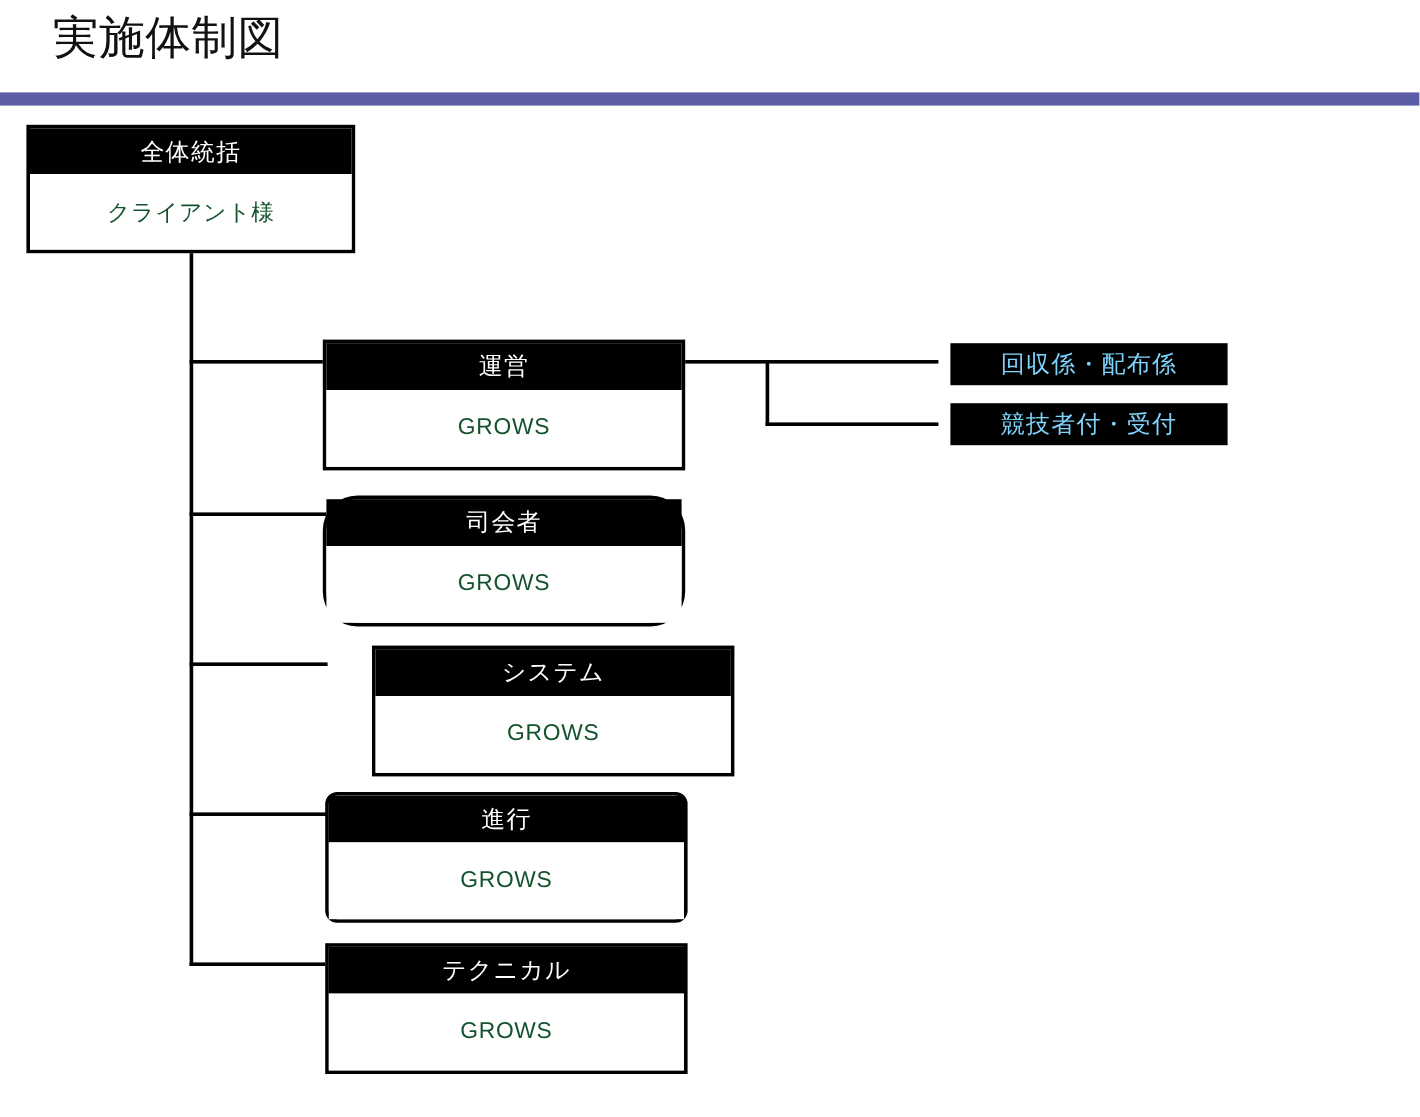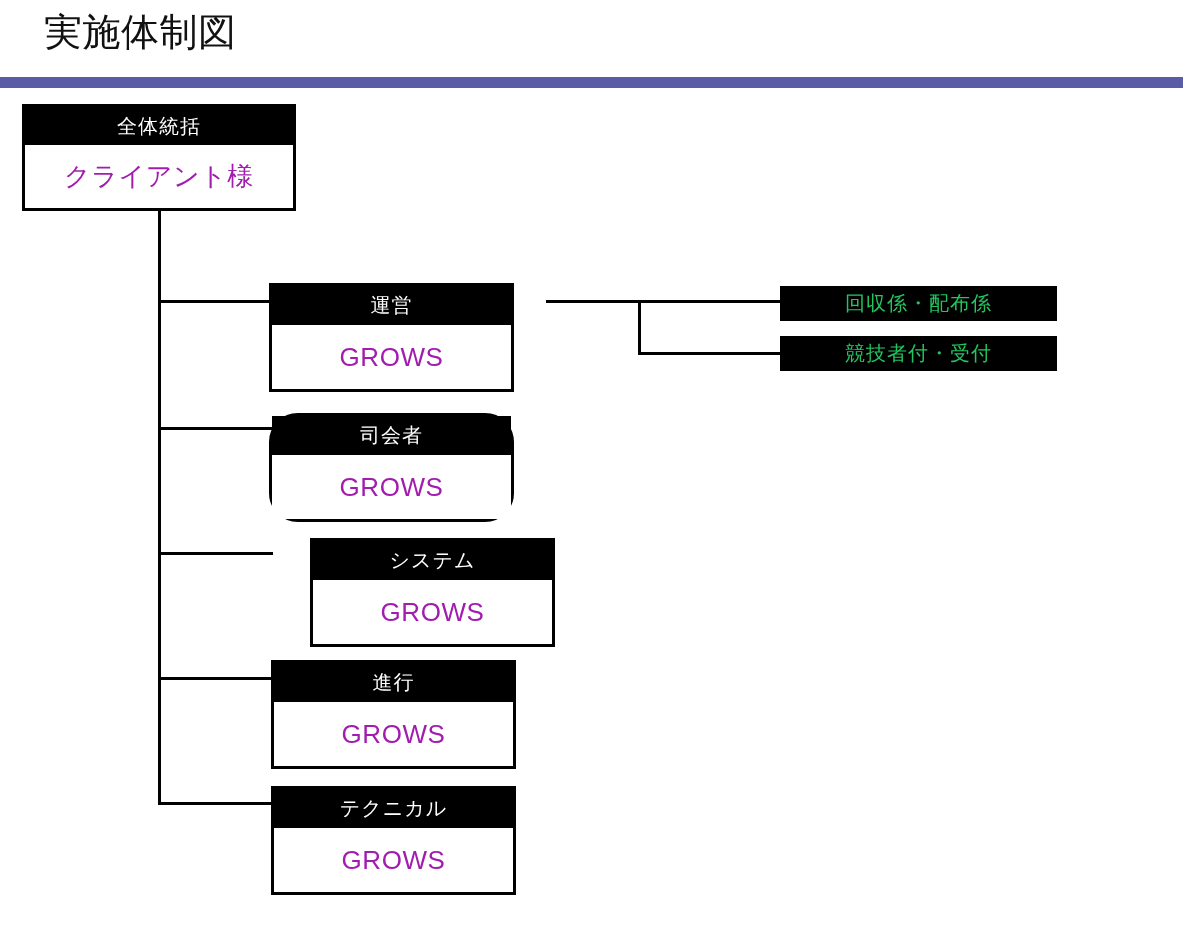--- a/index.html
+++ b/index.html
@@ -56,60 +56,61 @@
     font-size: 20px;
     letter-spacing: 1px;
     display: flex;
     align-items: center;
     justify-content: center;
     white-space: nowrap;
   }
   .node-body {
     box-sizing: border-box;
     background: #ffffff;
-    color: #a21caf;
+    color: #14532d;
     text-align: center;
-    font-size: 26px;
+    font-size: 19px;
     letter-spacing: 0.6px;
     display: flex;
     align-items: center;
     justify-content: center;
     white-space: nowrap;
   }
 
   
   #node-root { left: 22px; top: 104px; width: 274px; height: 107px; }
   #node-root .node-header { height: 38px; }
   #node-root .node-body   { height: 63px; }
 
   
-  .dept { width: 245px; height: 109px; }
+  .dept { width: 302px; height: 109px; }
   .dept .node-header { height: 39px; }
   .dept .node-body   { height: 64px; }
 
   #node-unei      { left: 269px; top: 283px; }
   #node-shikaisha { left: 269px; top: 413px; border-radius: 29px; }
   #node-system    { left: 270px; top: 538px; margin-left: 40px; }
-  #node-shinko    { left: 271px; top: 660px; }
+  #node-shinko    { left: 271px; top: 660px; border-radius: 10px; }
   #node-technical { left: 271px; top: 786px; }
 
   
   .leaf-solid {
     position: absolute;
     box-sizing: border-box;
     background: #000000;
-    color: #22c55e;
+    color: #7dd3fc;
     font-size: 20px;
     letter-spacing: 1px;
     display: flex;
     align-items: center;
     justify-content: center;
     white-space: nowrap;
-    width: 277px;
+    width: 231px;
     height: 35px;
+    margin-left: 12px;
   }
   #node-kaishu   { left: 780px; top: 286px; }
   #node-kyogisha { left: 780px; top: 336px; }
 
   
   .conn {
     position: absolute;
     background: #000000;
   }
   .conn-v { width: 3px; }

